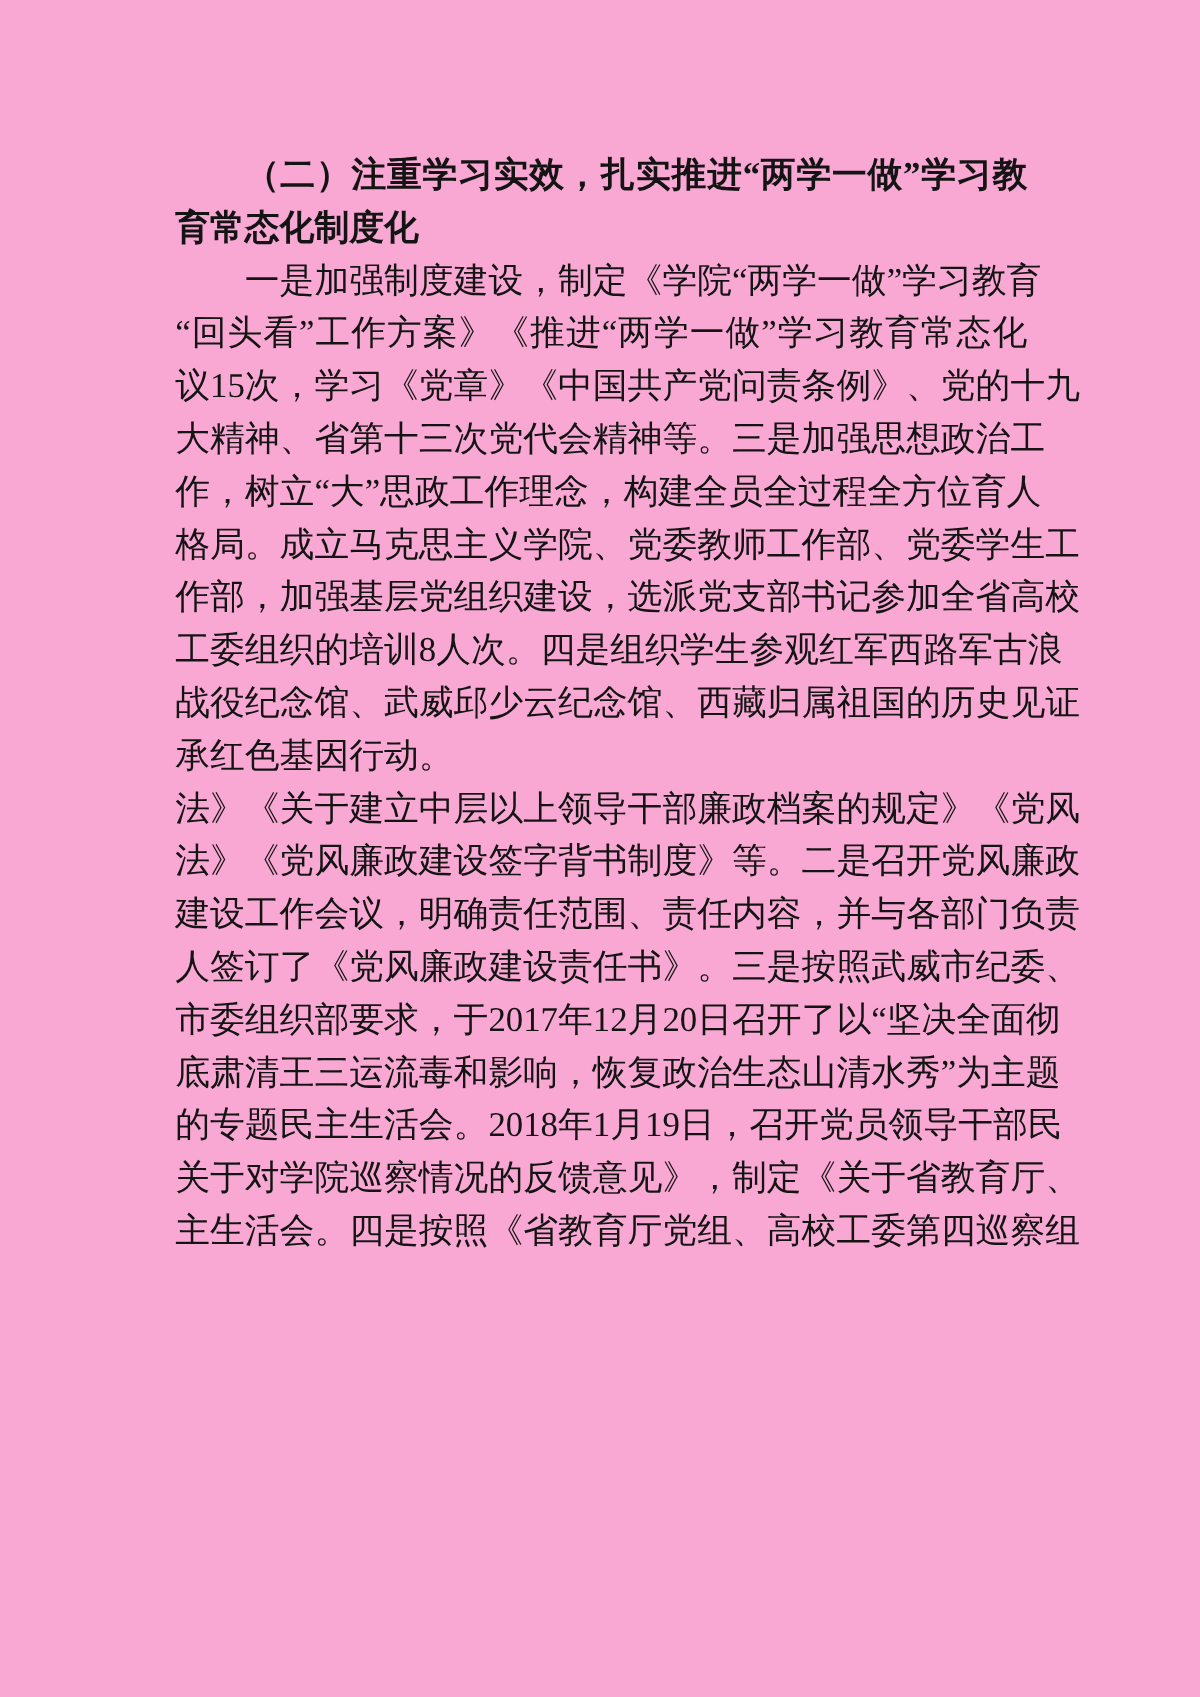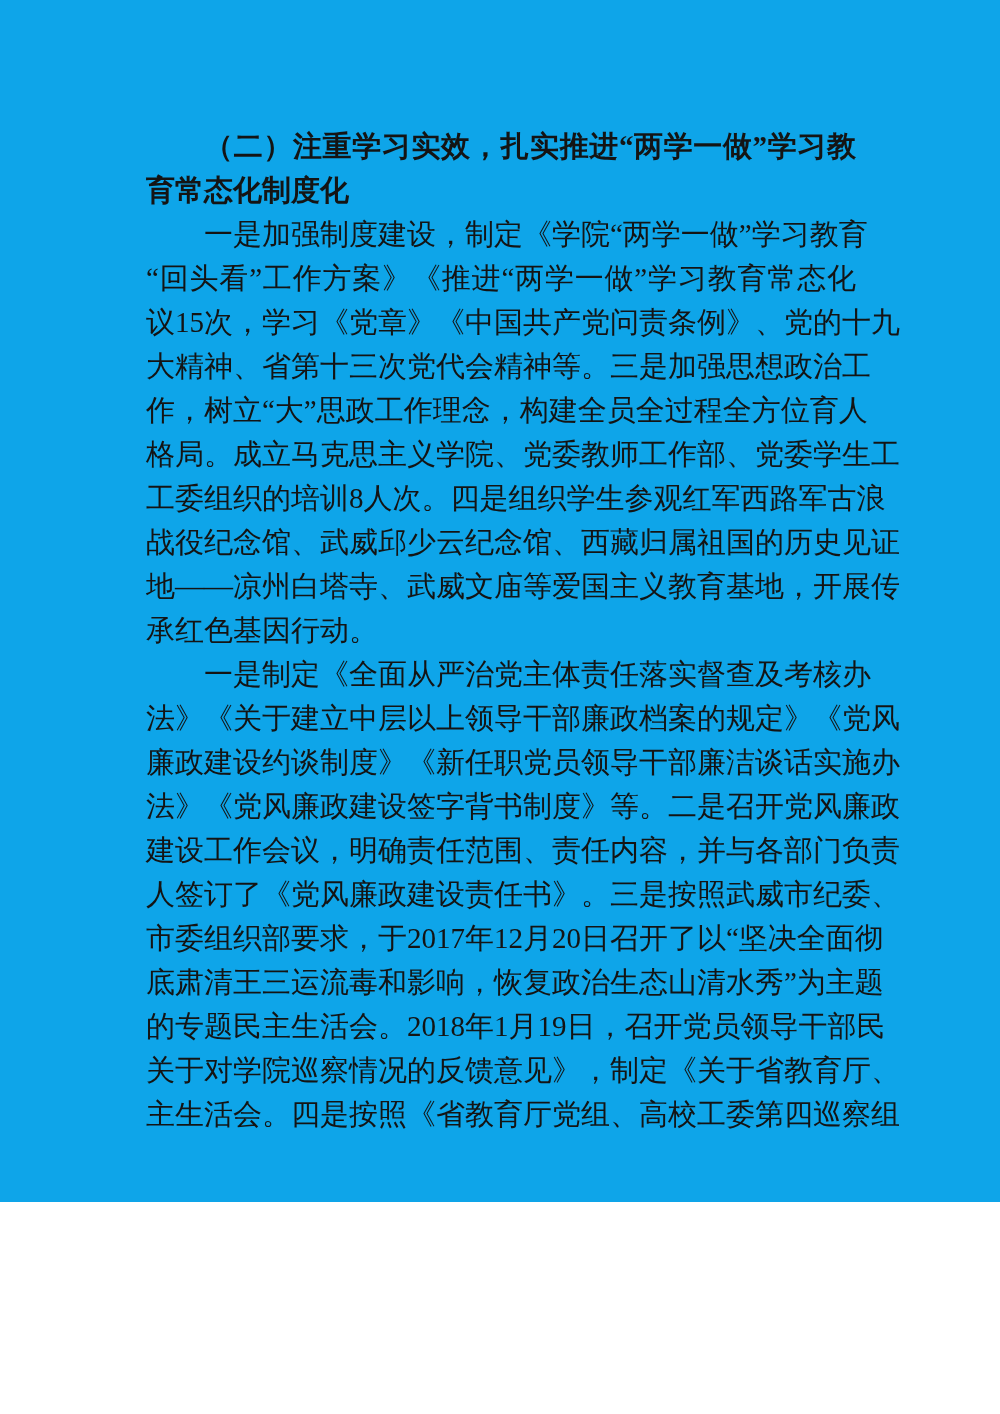--- a/index.html
+++ b/index.html
@@ -11,22 +11,22 @@
     height: 1414px;
     background: #ffffff;
     position: relative;
     font-family: "Liberation Serif", "DejaVu Serif", serif;
     color: #141414;
   }
   .page {
     position: absolute;
     left: 0; top: 0;
     width: 1000px;
-    height: 1202px;
-    background: #0ea5e9;
+    height: 1414px;
+    background: #f9a8d4;
   }
   .content {
     position: absolute;
     left: 146px;
     top: 124px;
     width: 710px;
   }
   .line {
     font-size: 29px;
     height: 44px;
@@ -55,29 +55,27 @@
 
     <div class="line heading indent">（二）注重学习实效，扎实推进“两学一做”学习教</div>
     <div class="line heading short">育常态化制度化</div>
 
     <div class="line indent">一是加强制度建设，制定《学院“两学一做”学习教育</div>
     <div class="line">“回头看”工作方案》《推进“两学一做”学习教育常态化</div>
     <div class="line">议15次，学习《党章》《中国共产党问责条例》、党的十九</div>
     <div class="line">大精神、省第十三次党代会精神等。三是加强思想政治工</div>
     <div class="line">作，树立“大”思政工作理念，构建全员全过程全方位育人</div>
     <div class="line">格局。成立马克思主义学院、党委教师工作部、党委学生工</div>
+    <div class="line">作部，加强基层党组织建设，选派党支部书记参加全省高校</div>
     <div class="line">工委组织的培训8人次。四是组织学生参观红军西路军古浪</div>
     <div class="line">战役纪念馆、武威邱少云纪念馆、西藏归属祖国的历史见证</div>
-    <div class="line">地——凉州白塔寺、武威文庙等爱国主义教育基地，开展传</div>
     <div class="line short">承红色基因行动。</div>
 
 
-    <div class="line indent">一是制定《全面从严治党主体责任落实督查及考核办</div>
     <div class="line">法》《关于建立中层以上领导干部廉政档案的规定》《党风</div>
-    <div class="line">廉政建设约谈制度》《新任职党员领导干部廉洁谈话实施办</div>
     <div class="line">法》《党风廉政建设签字背书制度》等。二是召开党风廉政</div>
     <div class="line">建设工作会议，明确责任范围、责任内容，并与各部门负责</div>
     <div class="line">人签订了《党风廉政建设责任书》。三是按照武威市纪委、</div>
     <div class="line">市委组织部要求，于2017年12月20日召开了以“坚决全面彻</div>
     <div class="line">底肃清王三运流毒和影响，恢复政治生态山清水秀”为主题</div>
     <div class="line">的专题民主生活会。2018年1月19日，召开党员领导干部民</div>
     <div class="line">关于对学院巡察情况的反馈意见》，制定《关于省教育厅、</div>
     <div class="line">主生活会。四是按照《省教育厅党组、高校工委第四巡察组</div>
 
   </div>

